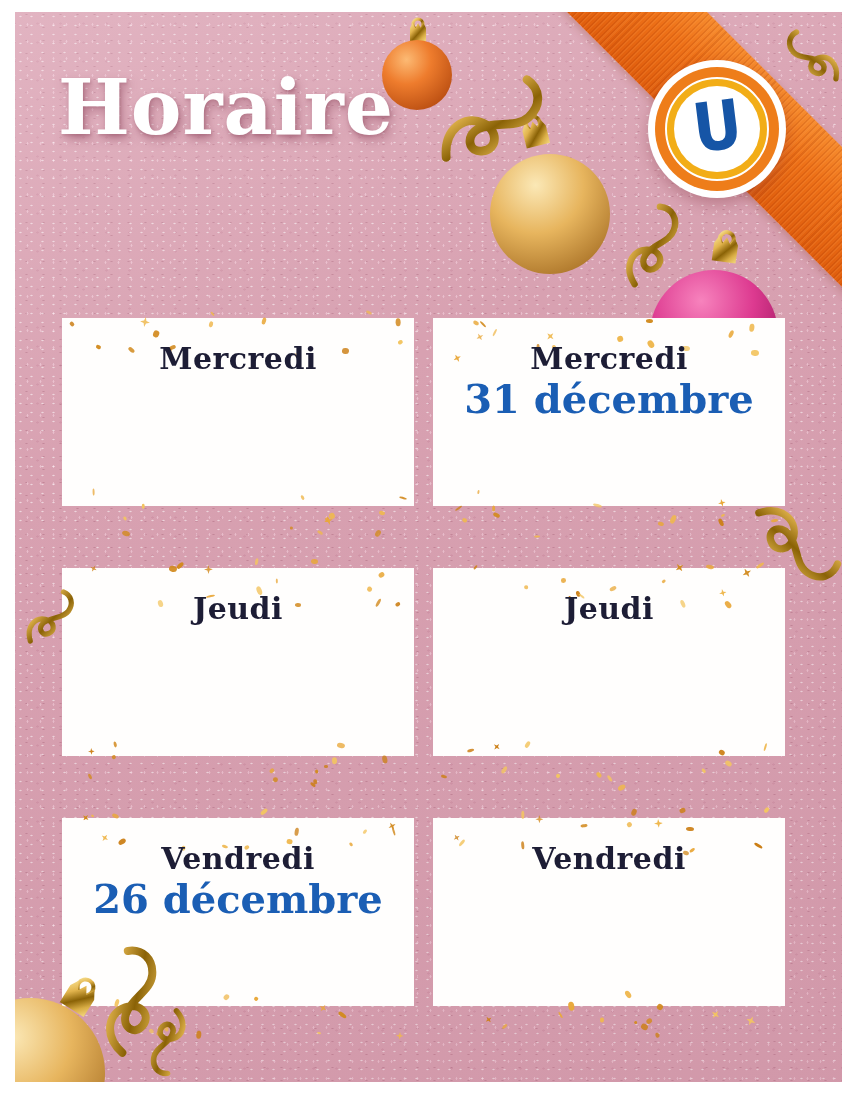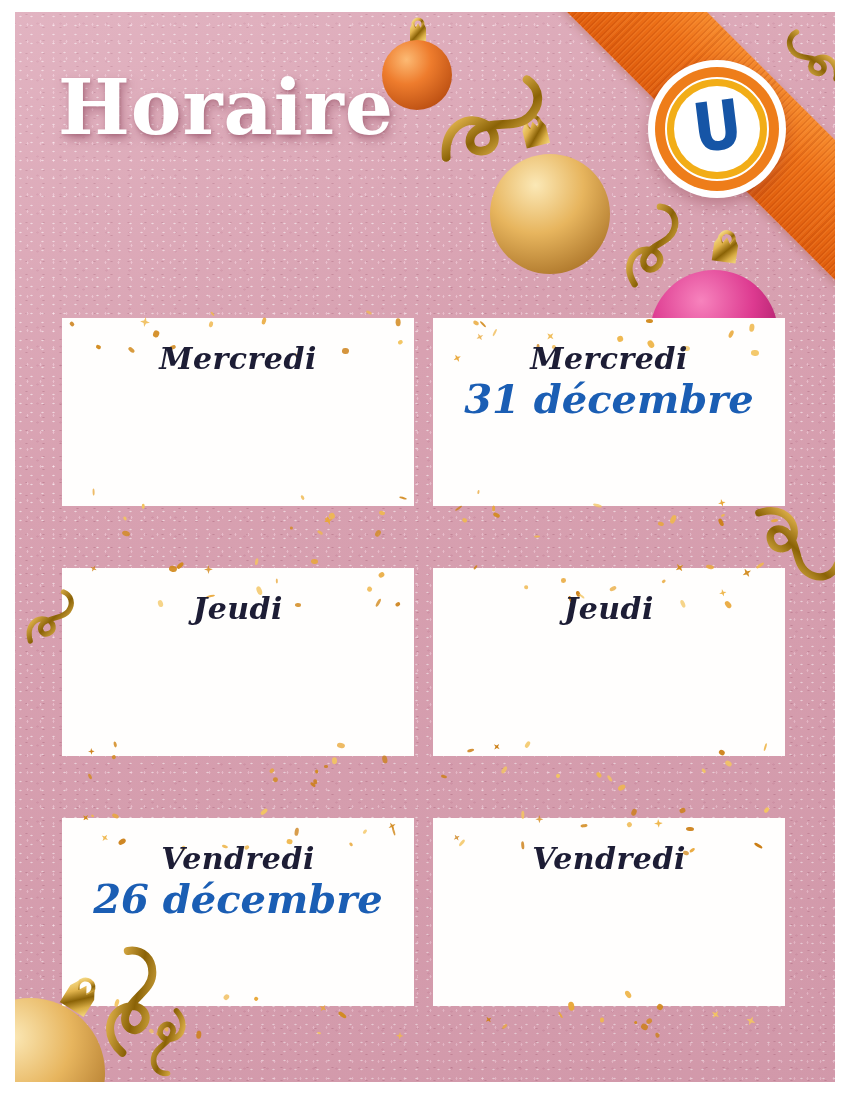--- a/index.html
+++ b/index.html
@@ -11,20 +11,21 @@
     position:absolute;left:15px;top:12px;width:820px;height:1070px;overflow:hidden;
     background-color:var(--background-pink,#d8a1b1);
     background-image:
       linear-gradient(160deg, rgba(255,235,242,.25) 0%, rgba(255,255,255,0) 35%, rgba(170,100,125,.14) 100%),
       radial-gradient(rgba(255,255,255,.55) .8px, transparent 1.3px),
       radial-gradient(rgba(255,226,238,.45) .7px, transparent 1.2px),
       radial-gradient(rgba(155,85,110,.35) .8px, transparent 1.3px),
       radial-gradient(rgba(196,130,152,.4) 1px, transparent 1.6px);
     background-size:100% 100%, 11px 9px, 13px 17px, 17px 13px, 23px 19px;
     background-position:0 0, 0 0, 6px 4px, 3px 9px, 11px 2px;
+    padding-left:7px;
   }
 
   
   .title{
     position:absolute;left:43px;top:50px;z-index:5;margin:0;
     font-weight:700;font-size:76px;line-height:92px;color:var(--title-white,#ffffff);
     text-shadow:3px 5px 10px rgba(146,77,98,.55), 1px 2px 3px rgba(146,77,98,.35);
     letter-spacing:1px;
   }
   .title span{display:block;}
@@ -44,21 +45,21 @@
   .logo{position:absolute;left:633px;top:48px;width:138px;height:138px;border-radius:50%;
     background:#fff;display:grid;place-items:center;z-index:8;
     box-shadow:0 6px 14px rgba(120,40,50,.3);}
   .logo-ring-orange{width:124px;height:124px;border-radius:50%;background:var(--logo-orange,#ee7d1a);display:grid;place-items:center;}
   .logo-ring-yellow{width:100px;height:100px;border-radius:50%;background:var(--logo-yellow,#f2ad17);display:grid;place-items:center;border:2px solid #fff;}
   .logo-face{width:86px;height:86px;border-radius:50%;background:#ffffff;display:grid;place-items:center;}
   .logo-u{font-family:"DejaVu Sans",sans-serif;font-weight:700;font-size:60px;line-height:60px;
     color:var(--logo-blue,#1655a6);transform:rotate(-7deg) scaleY(1.12);margin-top:-6px;}
 
   
-  .card{position:absolute;width:352px;height:188px;background:var(--card-white,#fffefd);z-index:10;font-style:italic;}
+  .card{position:absolute;width:352px;height:188px;background:var(--card-white,#fffefd);z-index:10;}
   .card:nth-of-type(1){left:47px;top:306px;}
   .card:nth-of-type(2){left:418px;top:306px;}
   .card:nth-of-type(3){left:47px;top:556px;}
   .card:nth-of-type(4){left:418px;top:556px;}
   .card:nth-of-type(5){left:47px;top:806px;}
   .card:nth-of-type(6){left:418px;top:806px;}
   .card-day{margin-top:24px;text-align:center;font-weight:700;font-size:30px;line-height:34px;
     color:var(--day-text,#1d1d35);letter-spacing:.5px;position:relative;z-index:2;}
   .card-date{text-align:center;font-weight:700;font-size:40px;line-height:46px;
     color:var(--date-blue,#1b5eb4);position:relative;z-index:2;}

